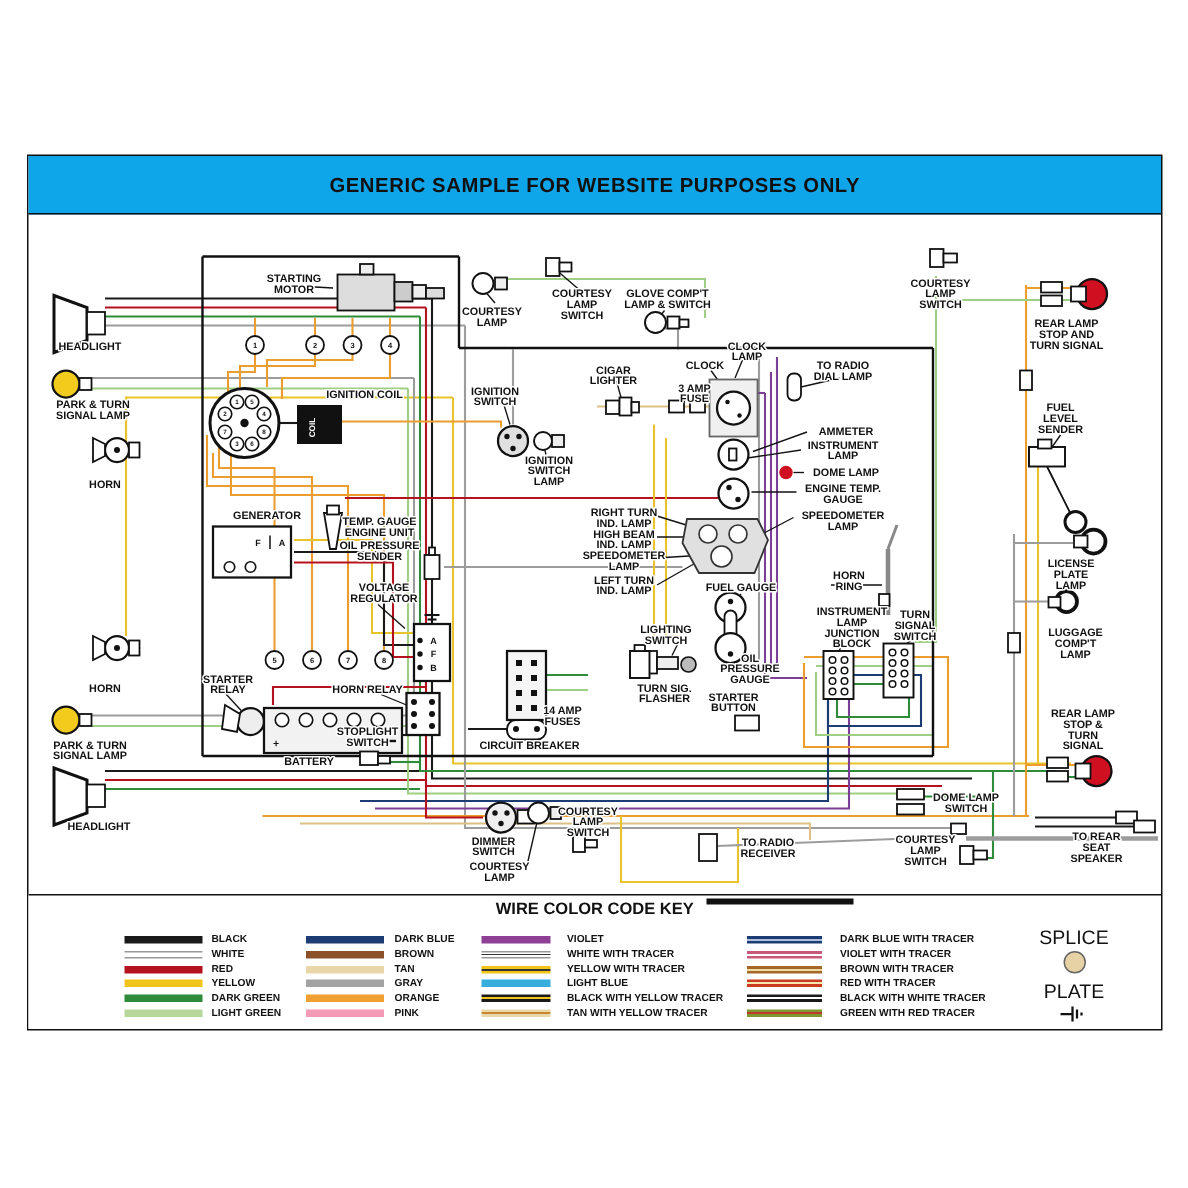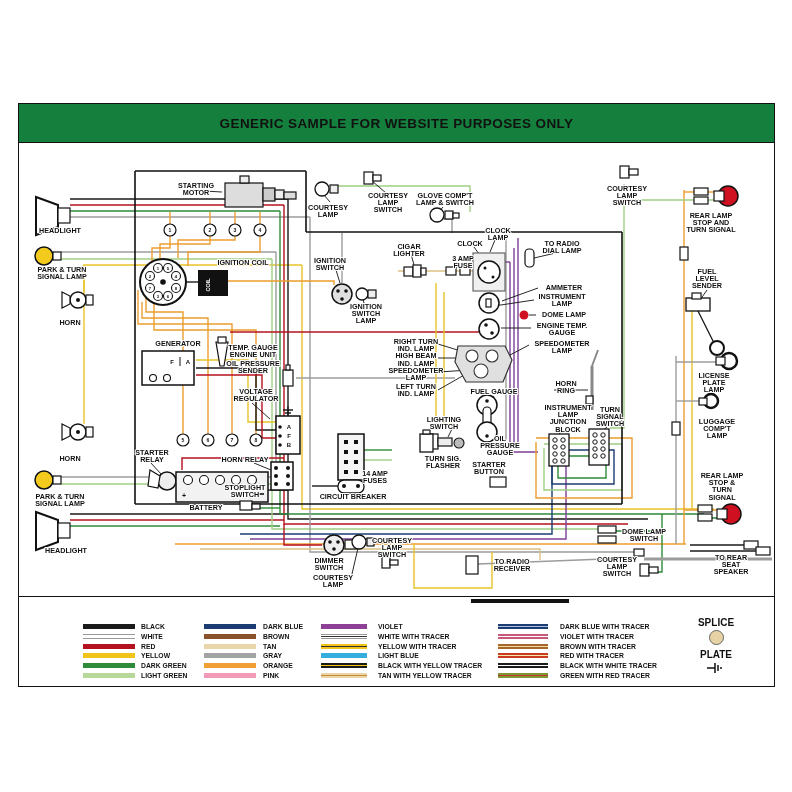--- a/index.html
+++ b/index.html
@@ -9,36 +9,36 @@
   }
   #diagram-svg{position:absolute;left:0;top:0;}
   #diagram-svg text{font-family:"Liberation Sans", sans-serif;}
   .frame{
     position:absolute;left:18px;top:103px;width:757px;height:584px;
     border:1.6px solid #111;box-sizing:border-box;background:transparent;
   }
   .title-zone{
     position:absolute;left:0;right:0;top:0;height:38px;
     border-bottom:1.6px solid #111;
-    display:flex;align-items:center;justify-content:center;background:#15803d;
+    display:flex;align-items:center;justify-content:center;background:#0ea5e9;
   }
   .page-title{font-size:13.5px;font-weight:bold;letter-spacing:.4px;color:#111;}
   .key-zone{
     position:absolute;left:0;right:0;top:492px;bottom:0;
     border-top:1.6px solid #111;background:#fff;
   }
   .key-heading{text-align:center;font-size:11px;font-weight:bold;color:#111;margin-top:3px;}
   .key-accent{position:absolute;left:452px;top:2px;width:98px;height:4px;background:#111;}
   .key-col{position:absolute;top:25px;}
   .key-row{display:flex;align-items:center;height:9.7px;}
   .swatch{height:5px;flex:none;}
   .swatch.outline{height:3px;border-top:1px solid #999;border-bottom:1px solid #999;}
   .key-label{font-size:6.8px;font-weight:bold;white-space:nowrap;color:#111;}
   .splice-ground{position:absolute;left:652px;top:20px;width:90px;text-align:center;}
-  .sg-label{font-size:10px;font-weight:bold;color:#111;display:block;}
+  .sg-label{font-size:13px;font-weight:normal;color:#111;display:block;}
   .splice-dot{width:13px;height:13px;border-radius:50%;background:#e6d2a4;border:1px solid #666;margin:2px auto 4px;}
   .ground-sym{display:block;margin:1px auto 0;}
 </style>
 </head>
 <body>
 
 <svg id="diagram-svg" width="792" height="792" viewBox="0 0 792 792">
     <polyline points="70,199 288,199" fill="none" stroke="#1a1a1a" stroke-width="1.4"></polyline>
     <polyline points="70,205 284,205" fill="none" stroke="#b5121f" stroke-width="1.4"></polyline>
     <polyline points="70,211 280,211" fill="none" stroke="#2e8b3a" stroke-width="1.4"></polyline>
@@ -425,20 +425,21 @@
     <text x="722" y="478" text-anchor="middle" font-size="7.2" font-weight="bold" fill="#111" stroke="#fff" stroke-width="2" stroke-linejoin="round" style="paint-order: stroke;"><tspan x="722" dy="0">REAR LAMP</tspan><tspan x="722" dy="7.2">STOP &amp;</tspan><tspan x="722" dy="7.2">TURN</tspan><tspan x="722" dy="7.2">SIGNAL</tspan></text>
   </svg>
 
 <div class="frame">
   <div class="title-zone">
     <span class="page-title">GENERIC SAMPLE FOR WEBSITE PURPOSES ONLY</span>
   </div>
 
   <div class="key-zone">
     <div class="key-accent"></div>
+    <div class="key-heading">WIRE COLOR CODE KEY</div>
     <div id="key-columns">
         <div class="key-col" style="left: 64px;">
           <div class="key-row">
             <div class="swatch" style="width: 52px; background: rgb(26, 26, 26);"></div>
             <span class="key-label" style="margin-left: 6px;">BLACK</span>
           </div>
           <div class="key-row">
             <div class="swatch outline" style="width: 52px; background: rgb(255, 255, 255);"></div>
             <span class="key-label" style="margin-left: 6px;">WHITE</span>
           </div>

